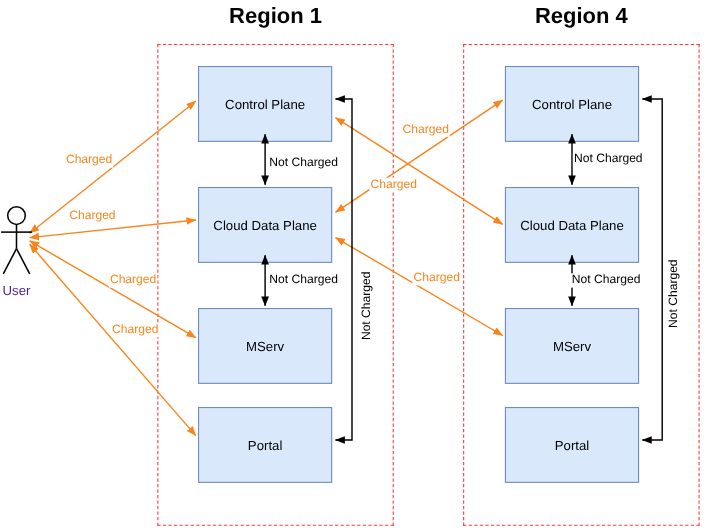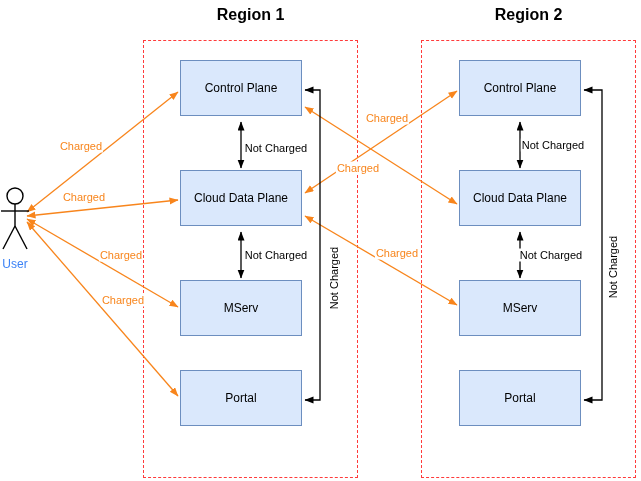--- a/index.html
+++ b/index.html
@@ -7,51 +7,51 @@
     width:641px;height:481px;position:relative;overflow:hidden;
     background:#ffffff;
     font-family:"Liberation Sans",sans-serif;
     --charged:#f8851c;
     --notcharged:#000000;
     --node-fill:#dae8fc;
     --node-border:#6c8ebf;
     --region-border:#ff3b3b;
   }
   .region{position:absolute;box-sizing:border-box;border:1px dashed var(--region-border)}
-  .rtitle{position:absolute;text-align:center;font-weight:bold;font-size:16px;line-height:22px;color:#000}
+  .rtitle{position:absolute;text-align:center;font-weight:bold;font-size:20px;line-height:22px;color:#000}
   .node{
-    position:absolute;width:122px;height:56px;box-sizing:border-box;
+    position:absolute;width:122px;height:69px;box-sizing:border-box;
     background:var(--node-fill);border:1px solid var(--node-border);
     display:flex;align-items:center;justify-content:center;
     font-size:12px;color:#000;text-align:right
   }
   svg.overlay{position:absolute;left:0;top:0;pointer-events:none}
   .oline{stroke:var(--charged);stroke-width:1.3;fill:none}
   .bline{stroke:var(--notcharged);stroke-width:1.3;fill:none}
   .figline{stroke:#000;stroke-width:1.4;fill:none}
   .ofill{fill:var(--charged)}
   .bfill{fill:var(--notcharged)}
   .lbl{
     position:absolute;transform:translate(-50%,-50%);
     font-size:11px;line-height:13px;white-space:nowrap;
     background:#fff;padding:0 1px
   }
   .charged{color:var(--charged);font-weight:normal}
   .notcharged{color:var(--notcharged)}
   .rot{transform:translate(-50%,-50%) rotate(-90deg)}
-  .userlbl{position:absolute;transform:translate(-50%,-50%);font-size:12px;color:#3b82f6;background:transparent}
+  .userlbl{position:absolute;transform:translate(-50%,-50%);font-size:12px;color:#4c1d95;background:transparent}
 </style>
 </head>
 <body style="--charged: #f8851c; --notcharged: #000000; --node-fill: #dae8fc; --node-border: #6c8ebf; --region-border: #ff3b3b;">
 
 <div class="region" style="left:143px;top:40px;width:215px;height:438px"></div>
 <div class="region" style="left:421px;top:40px;width:215px;height:438px"></div>
 
 <div class="rtitle" style="left:143px;top:4px;width:215px">Region 1</div>
-<div class="rtitle" style="left:421px;top:4px;width:215px">Region 2</div>
+<div class="rtitle" style="left:421px;top:4px;width:215px">Region 4</div>
 
 <div class="node" style="left:180px;top:60px">Control Plane</div>
 <div class="node" style="left:180px;top:170px">Cloud Data Plane</div>
 <div class="node" style="left:180px;top:280px">MServ</div>
 <div class="node" style="left:180px;top:370px">Portal</div>
 
 <div class="node" style="left:459px;top:60px">Control Plane</div>
 <div class="node" style="left:459px;top:170px">Cloud Data Plane</div>
 <div class="node" style="left:459px;top:280px">MServ</div>
 <div class="node" style="left:459px;top:370px">Portal</div>

